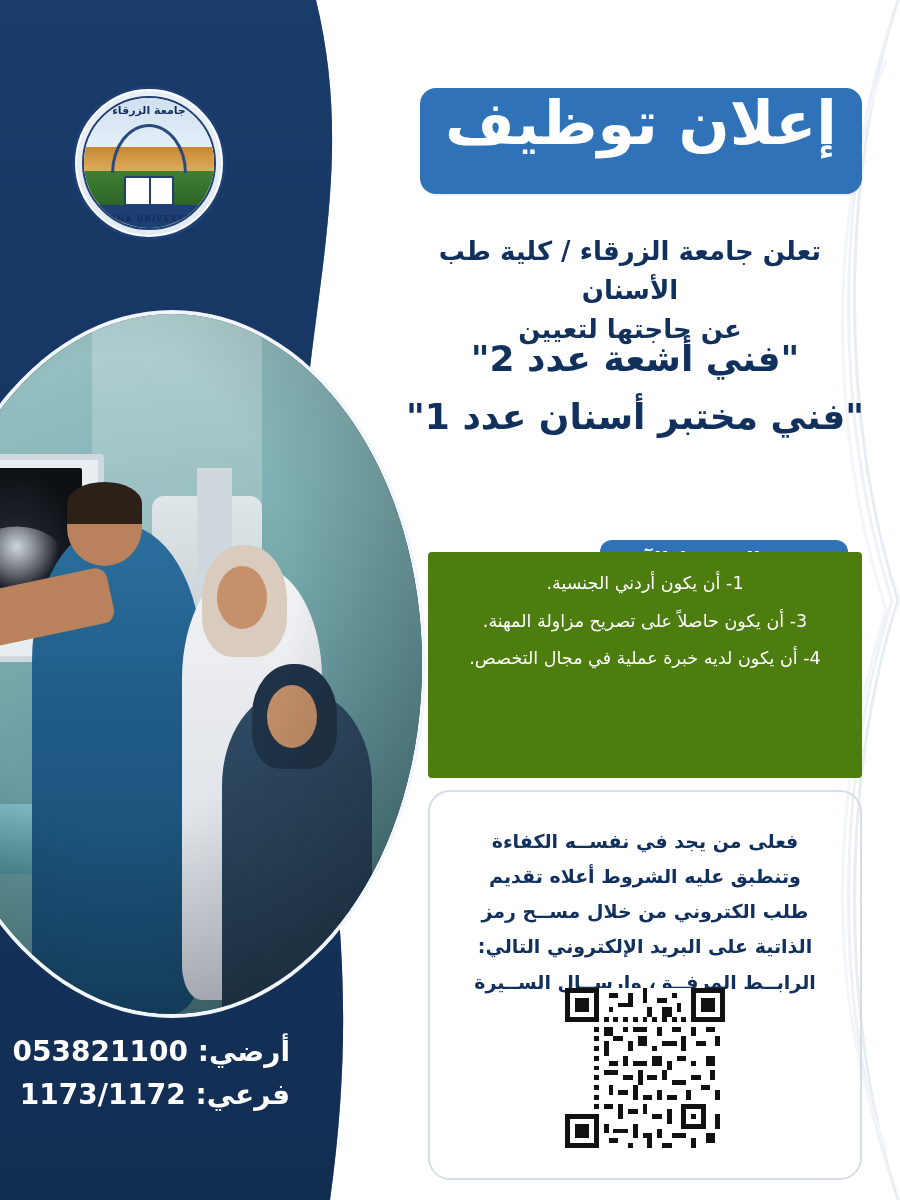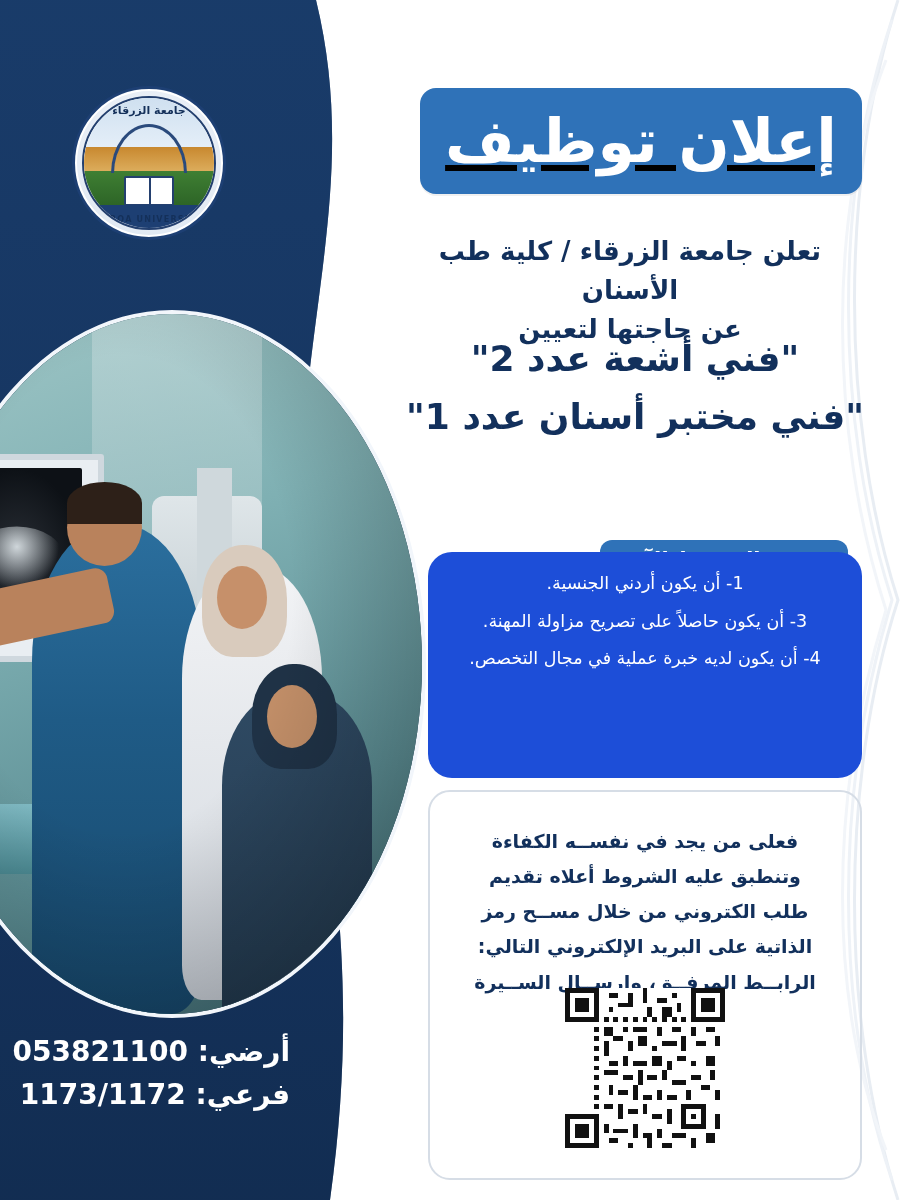--- a/index.html
+++ b/index.html
@@ -75,23 +75,22 @@
   .phones{
     position:absolute;left:40px;top:1030px;width:250px;
     text-align:right;color:#ffffff;direction:rtl;
     font-size:28px;line-height:1.55;font-weight:600;
   }
   .phones div{white-space:nowrap;}
   
   .title-box{
     position:absolute;left:420px;top:88px;width:442px;height:106px;
     background:#2f72b8;border-radius:16px;
-    display:flex;align-items:center;justify-content:center;
+    display:flex;justify-content:center;
     box-shadow:0 2px 0 rgba(0,0,0,.06);
-    text-decoration:underline;
   }
   .title-box span{
     color:#ffffff;font-size:60px;font-weight:bold;letter-spacing:0;
     font-family:"DejaVu Sans","Liberation Sans",sans-serif;
   }
   .sub-lines{
     position:absolute;left:390px;top:232px;width:480px;
     text-align:center;color:#12305c;font-size:26px;line-height:1.5;font-weight:600;
   }
   .roles{
@@ -100,21 +99,21 @@
     font-size:36px;line-height:1.6;
   }
   .cond-header{
     position:absolute;left:600px;top:540px;width:248px;height:40px;
     background:#2f72b8;border-radius:12px 12px 0 0;
     display:flex;align-items:center;justify-content:center;
   }
   .cond-header span{color:#fff;font-size:21px;font-weight:bold;}
   .cond-box{
     position:absolute;left:428px;top:552px;width:434px;height:226px;
-    background:#1d4ed8;border-radius:24px;
+    background:#4d7c0f;border-radius:4px;
     padding:16px 22px 10px 22px;box-sizing:border-box;
     color:#ffffff;
   }
   .cond-box ol{margin:0;padding:0;list-style:none;}
   .cond-box li{
     font-size:17.5px;line-height:1.75;text-align:center;margin-bottom:7px;
     white-space:normal;
   }
   .apply-box{
     position:absolute;left:428px;top:790px;width:434px;height:390px;

